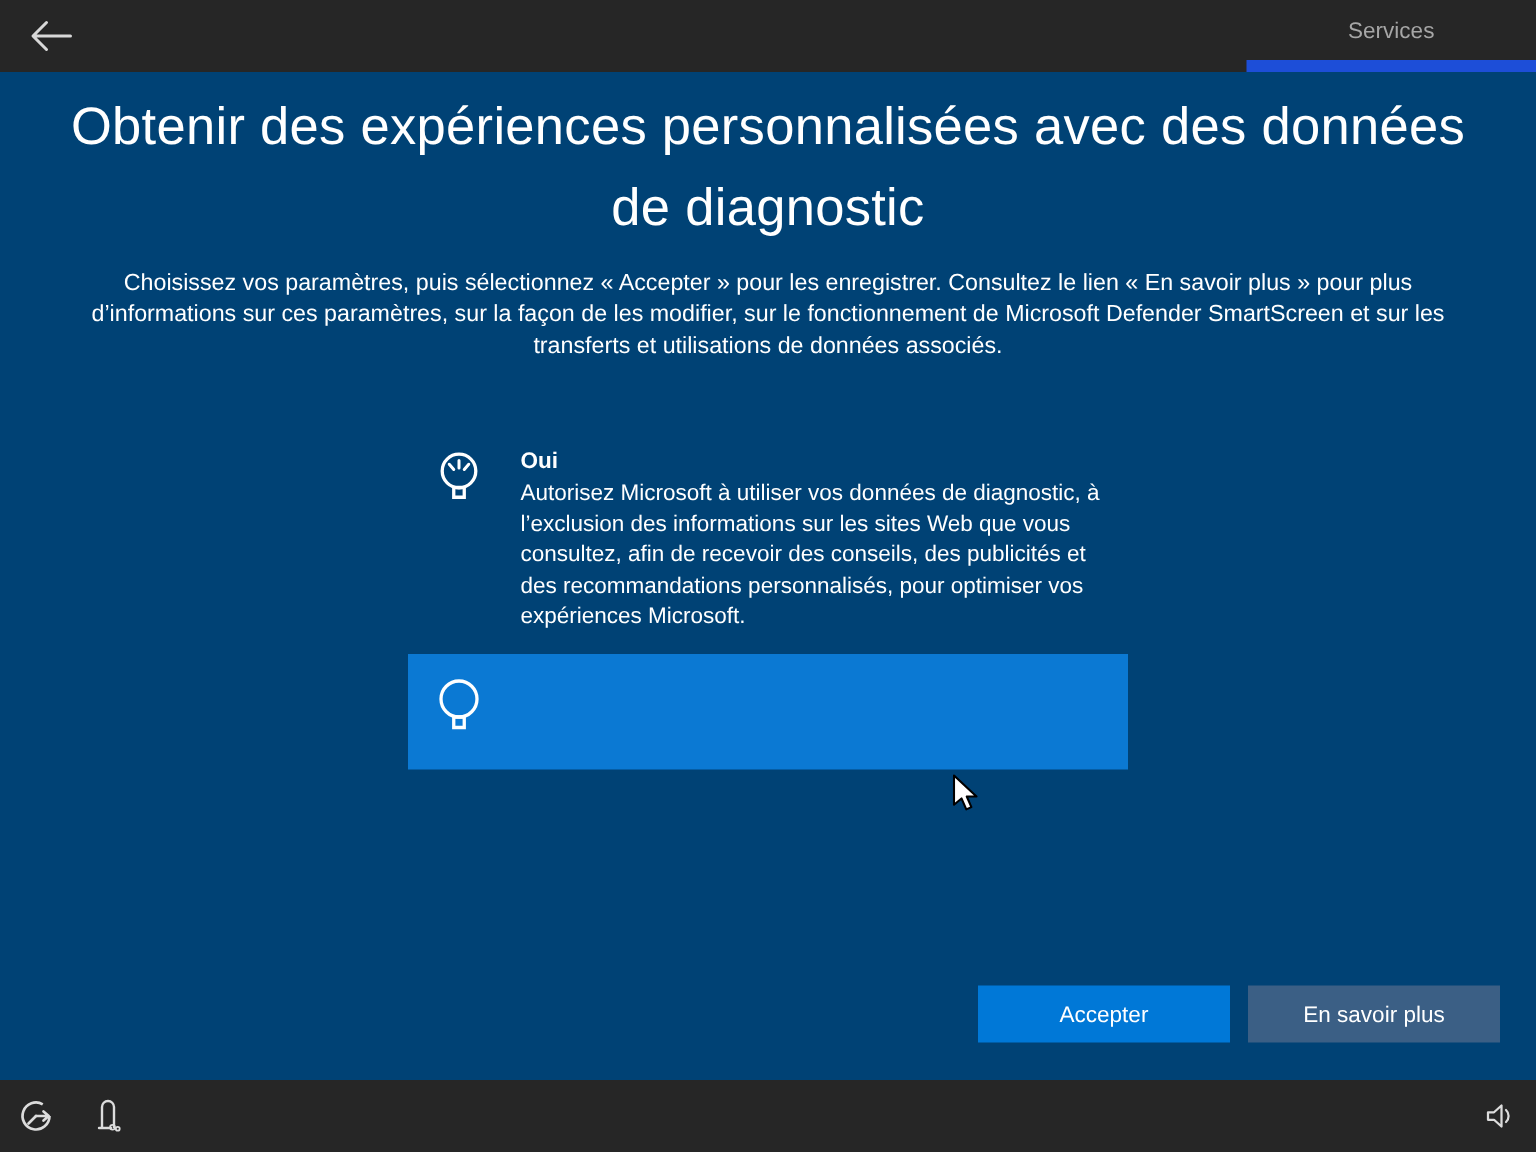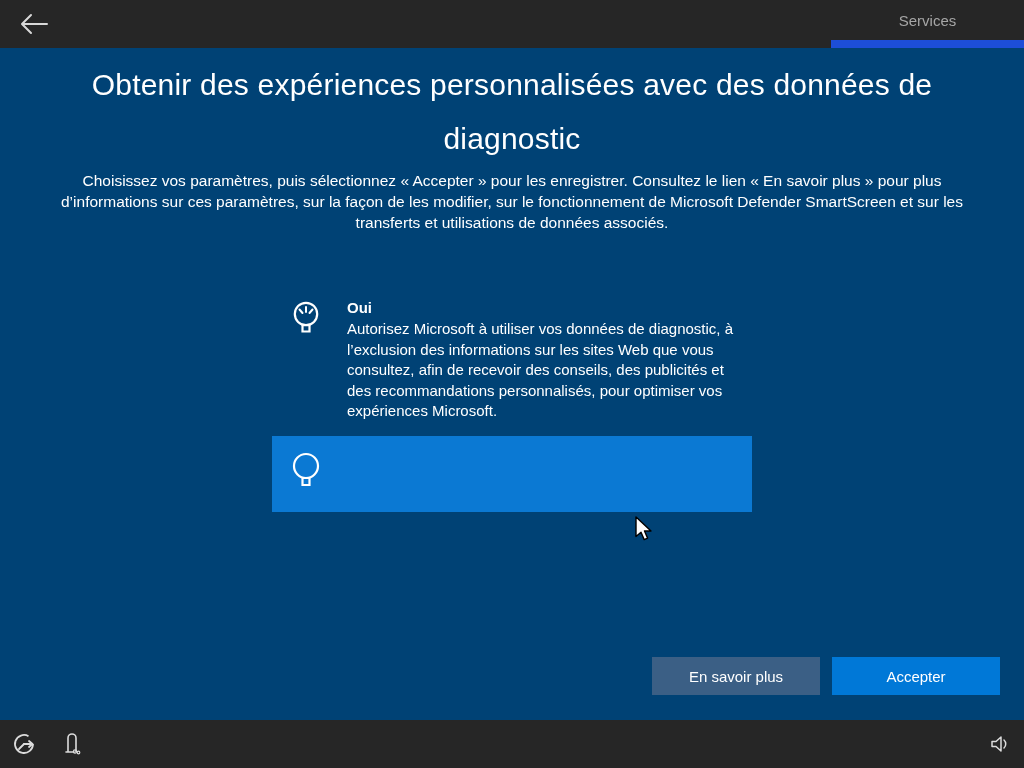--- a/index.html
+++ b/index.html
@@ -30,25 +30,25 @@
   }
 
   
   .main {
     position:absolute; top:48px; left:0; width:1024px; height:672px;
     background:#004275;
   }
   .page-title {
     margin:10px auto 0 auto; max-width:940px;
     text-align:center;
-    font-size:30px; font-weight:300; letter-spacing:0.2px;
+    font-size:35px; font-weight:300; letter-spacing:0.2px;
     line-height:54px; color:#ffffff;
   }
   .page-subtitle {
-    margin:4px auto 0 auto; max-width:945px;
+    margin:12px auto 0 auto; max-width:945px;
     text-align:center;
     font-size:15.5px; line-height:21px; color:#ffffff;
   }
 
   
   .options {
     position:absolute; left:272px; top:237px; width:480px;
   }
   .option {
     display:flex; align-items:flex-start;
@@ -132,22 +132,22 @@
         <svg width="32" height="44" viewBox="0 0 32 44">
           <circle cx="16" cy="16" r="12" stroke="#ffffff" stroke-width="2.2" fill="none"></circle>
           <path d="M12.5 28 h7 v7 h-7 z" stroke="#ffffff" stroke-width="2.2" fill="none"></path>
         </svg>
       </div>
     </div>
 
   </div>
 
   <div class="action-buttons">
+    <button class="btn btn-primary">Accepter</button>
     <button class="btn btn-secondary">En savoir plus</button>
-    <button class="btn btn-primary">Accepter</button>
   </div>
 </div>
 
 <div class="footer">
   <div class="f-icon f-ease">
     <svg width="24" height="24" viewBox="0 0 24 24">
       <path d="M21 12 a9 9 0 1 1 -4.5 -7.8" stroke="#dcdcdc" stroke-width="1.8" fill="none"></path>
       <path d="M12 12 L7 17" stroke="#dcdcdc" stroke-width="1.8" stroke-linecap="round"></path>
       <path d="M12 12 h8 M17 9 l3.5 3 L17 15" stroke="#dcdcdc" stroke-width="1.8" fill="none" stroke-linecap="round" stroke-linejoin="round"></path>
     </svg>

